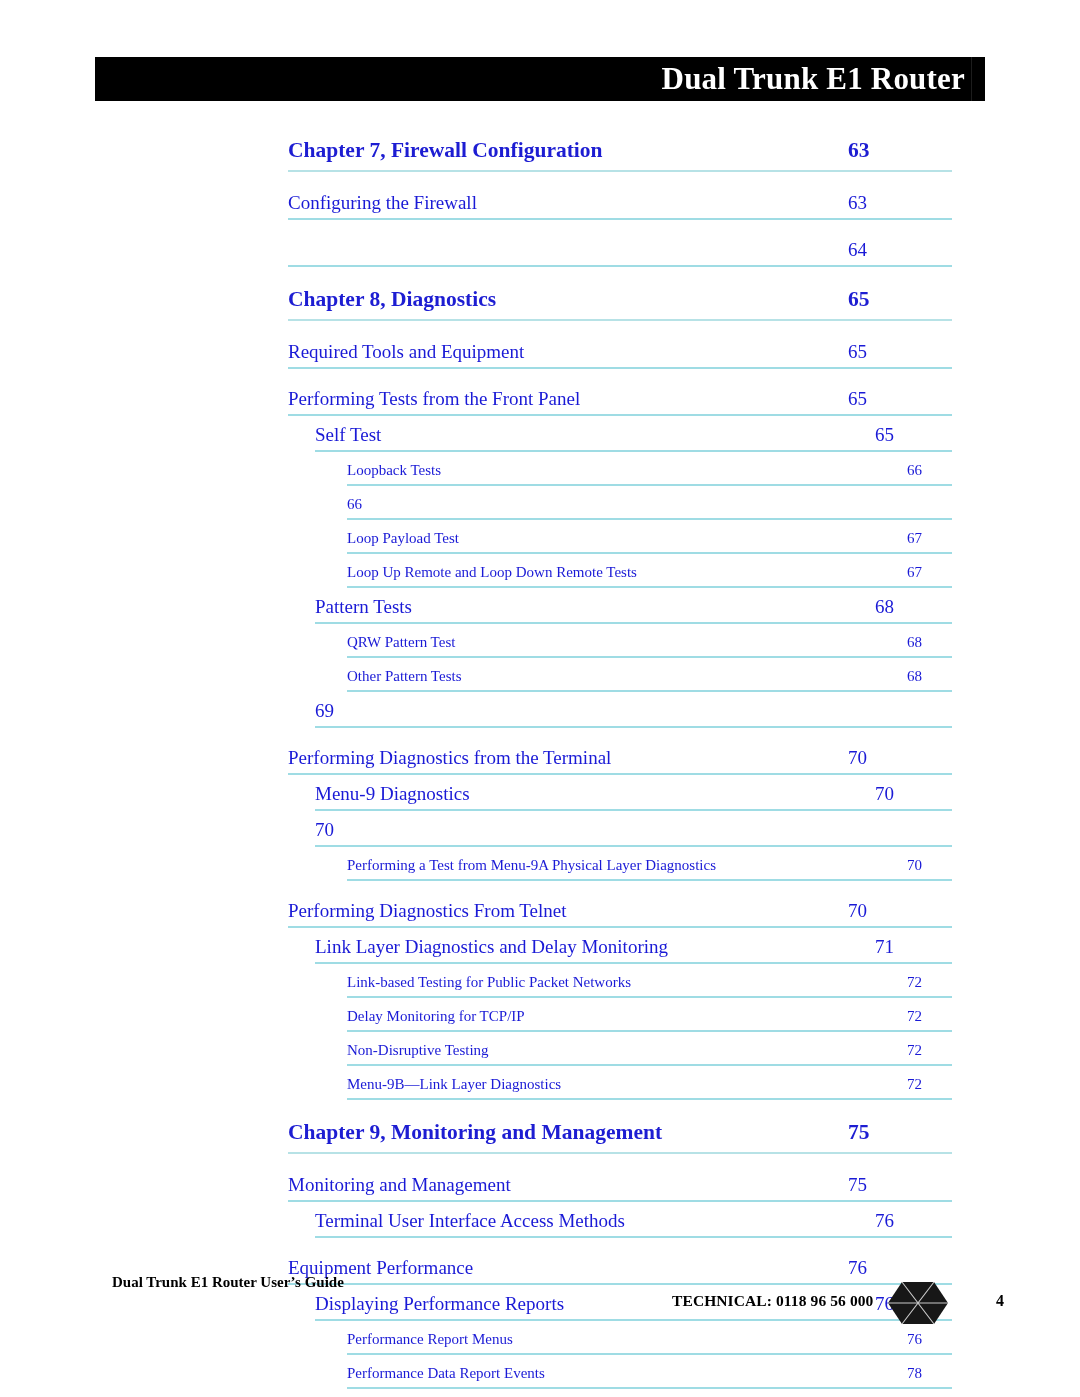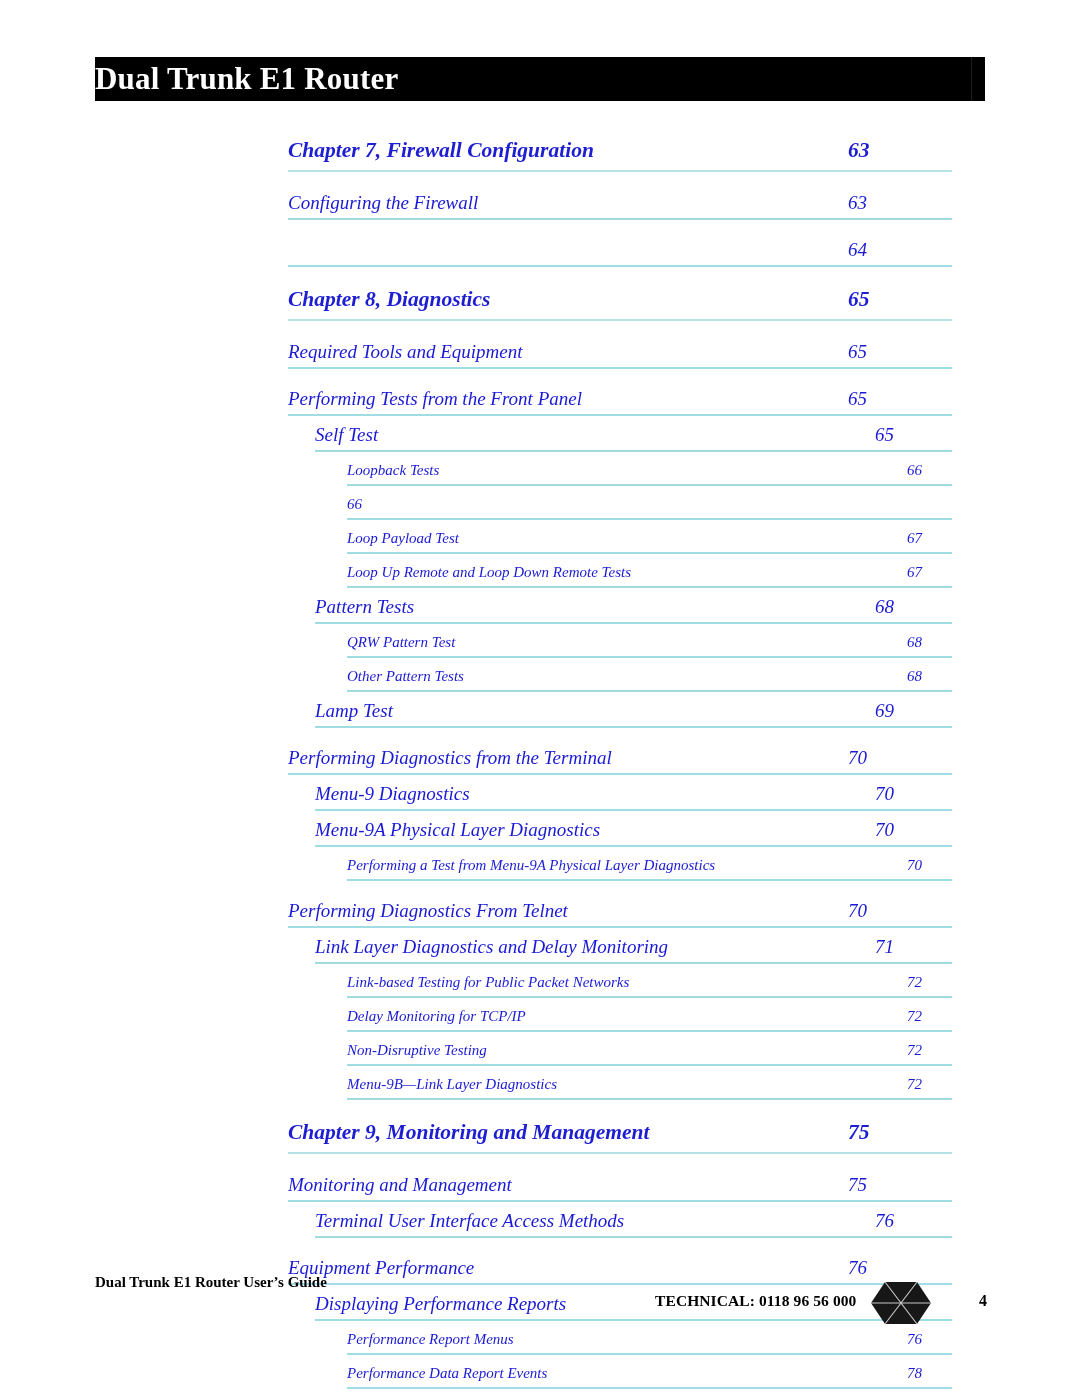--- a/index.html
+++ b/index.html
@@ -20,21 +20,21 @@
   .header-bar {
     position: absolute;
     left: 95px;
     top: 57px;
     width: 890px;
     height: 44px;
     background: #000000;
     box-sizing: border-box;
     display: flex;
     align-items: center;
-    justify-content: flex-start;
+    justify-content: flex-end;
   }
   .header-bar::after {
     
     content: "";
     position: absolute;
     right: 13px;
     top: 0;
     bottom: 0;
     width: 1px;
     background: #1d1d1d;
@@ -56,21 +56,20 @@
     top: 118px;
     width: 664px;
   }
 
   .toc-row {
     position: relative;
     display: flex;
     align-items: center;
     box-sizing: border-box;
     border-bottom: 2px solid #9fdce4;
-    font-style: italic;
   }
   .toc-row .label {
     flex: 1 1 auto;
     white-space: nowrap;
     overflow: hidden;
     color: #1a1ad6;
   }
   .toc-row .page {
     flex: 0 0 auto;
     width: 104px;
@@ -117,21 +116,21 @@
     font-size: 15px;
   }
   .toc-row.lvl3 .page { width: 45px; }
 
   
   .toc-row.gap-after { margin-bottom: 12px; }
 
   
   .footer {
     position: absolute;
-    left: 95px;
+    left: 112px;
     top: 1270px;
     width: 890px;
     height: 60px;
     text-align: right;
   }
   .footer-left {
     position: absolute;
     left: 0;
     top: 4px;
     font-size: 15px;
@@ -222,33 +221,31 @@
     </div>
     <div class="toc-row lvl3">
       <span class="label">QRW Pattern Test</span>
       <span class="page">68</span>
     </div>
     <div class="toc-row lvl3">
       <span class="label">Other Pattern Tests</span>
       <span class="page">68</span>
     </div>
     <div class="toc-row lvl2">
-      <span class="label">Lamp Test</span>
       <span class="page">69</span>
     </div>
     <div class="toc-row lvl1">
       <span class="label">Performing Diagnostics from the Terminal</span>
       <span class="page">70</span>
     </div>
     <div class="toc-row lvl2">
       <span class="label">Menu-9 Diagnostics</span>
       <span class="page">70</span>
     </div>
     <div class="toc-row lvl2">
-      <span class="label">Menu-9A Physical Layer Diagnostics</span>
       <span class="page">70</span>
     </div>
     <div class="toc-row lvl3">
       <span class="label">Performing a Test from Menu-9A Physical Layer Diagnostics</span>
       <span class="page">70</span>
     </div>
     <div class="toc-row lvl1">
       <span class="label">Performing Diagnostics From Telnet</span>
       <span class="page">70</span>
     </div>

